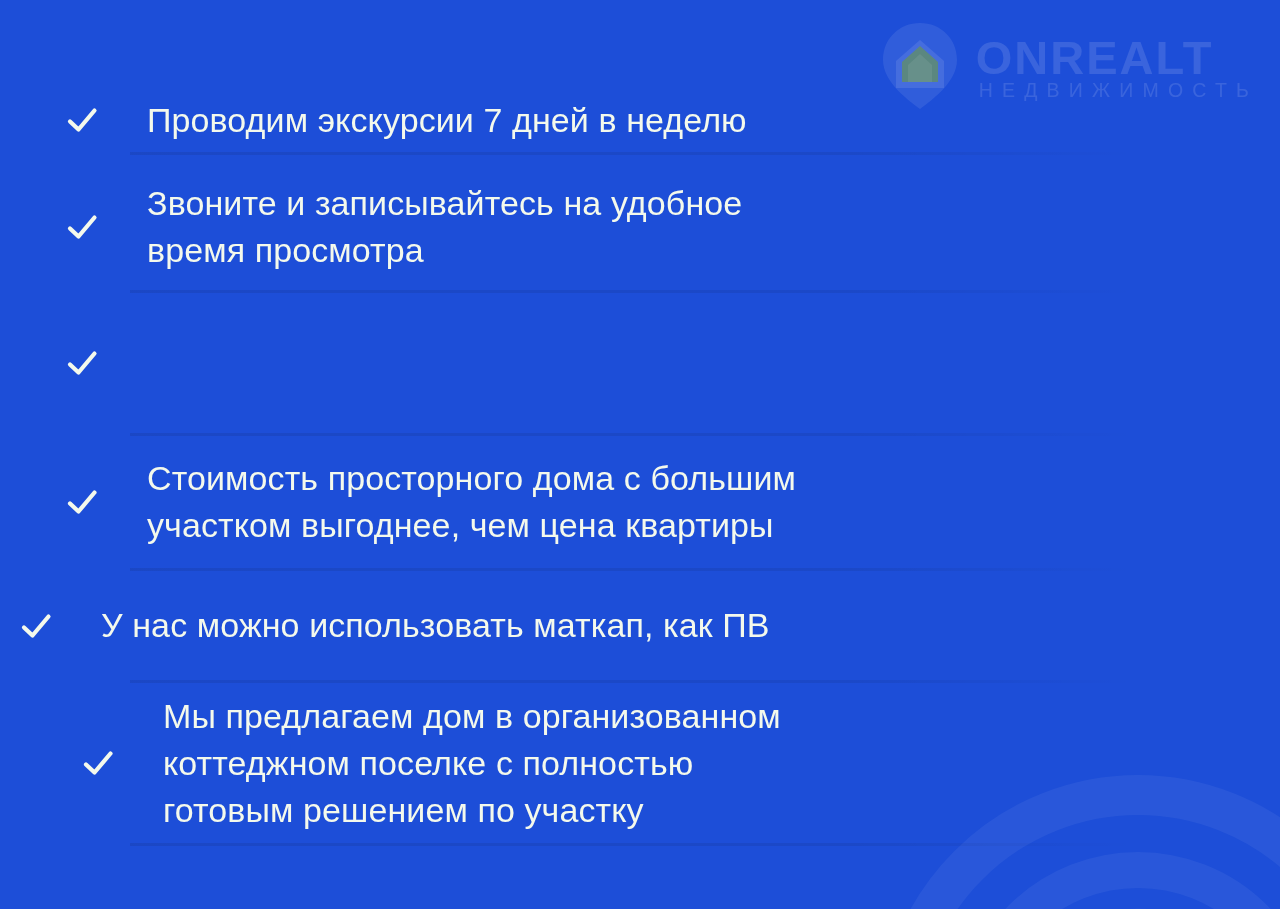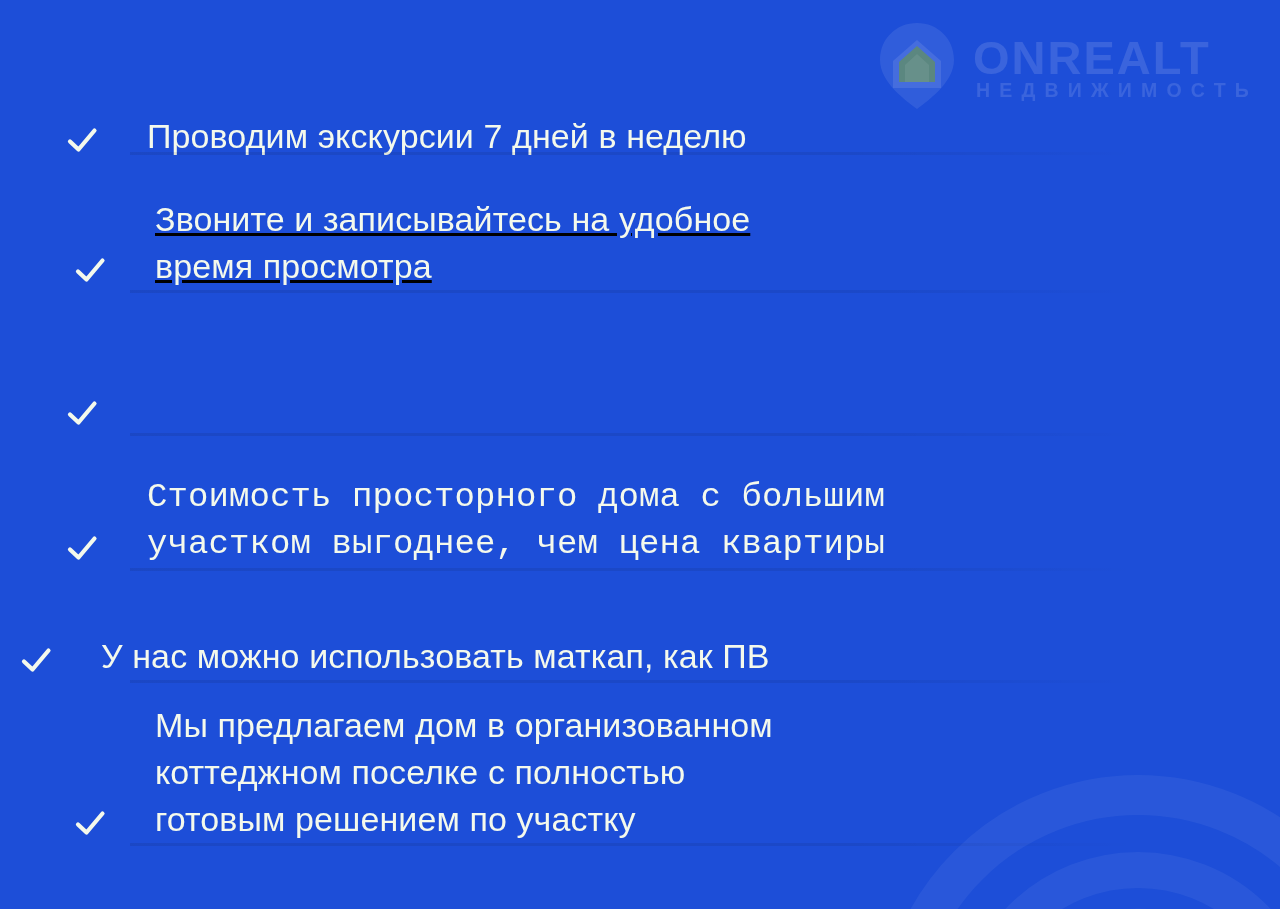--- a/index.html
+++ b/index.html
@@ -55,39 +55,39 @@
   }
   .wm-logo-title {
     font-size: 47px;
     font-weight: bold;
     letter-spacing: 2px;
     line-height: 1;
     color: rgba(255,255,255,0.13);
   }
   .wm-logo-sub {
     font-size: 19.5px;
-    font-weight: bold;
+    font-weight: normal;
     letter-spacing: 9.2px;
     line-height: 1;
     margin-left: 3px;
     color: rgba(255,255,255,0.13);
   }
 
   
   .benefits {
     position: absolute;
     left: 0;
     top: 0;
     width: 1280px;
   }
 
   .benefit-row {
     position: relative;
     display: flex;
-    align-items: flex-end;
+    align-items: center;
     box-sizing: border-box;
     padding-left: 62px;
   }
 
   .check-icon {
     flex: none;
     width: 40px;
     height: 40px;
     margin-right: 45px;
   }
@@ -150,54 +150,54 @@
 
   <div class="benefits">
       <div class="benefit-row" style="position: absolute; left: 0px; top: 80px; height: 80px;">
         <span class="check-icon">
           <svg viewBox="0 0 40 40" aria-hidden="true">
             <path d="M8 21.5 L16.5 29.5 L32.5 10.5" fill="none" stroke="#f4f9ec" stroke-width="4.2" stroke-linecap="round" stroke-linejoin="round"></path>
           </svg>
         </span>
         <span class="benefit-text">Проводим экскурсии 7 дней в неделю</span>
       </div>
-      <div class="benefit-row" style="position: absolute; left: 8px; top: 163px; height: 127px; text-decoration: underline;">
+      <div class="benefit-row" style="position: absolute; left: 0px; top: 163px; height: 127px;">
         <span class="check-icon">
           <svg viewBox="0 0 40 40" aria-hidden="true">
             <path d="M8 21.5 L16.5 29.5 L32.5 10.5" fill="none" stroke="#f4f9ec" stroke-width="4.2" stroke-linecap="round" stroke-linejoin="round"></path>
           </svg>
         </span>
         <span class="benefit-text">Звоните и записывайтесь на удобное
 время просмотра</span>
       </div>
       <div class="benefit-row" style="position: absolute; left: 0px; top: 293px; height: 140px;">
         <span class="check-icon">
           <svg viewBox="0 0 40 40" aria-hidden="true">
             <path d="M8 21.5 L16.5 29.5 L32.5 10.5" fill="none" stroke="#f4f9ec" stroke-width="4.2" stroke-linecap="round" stroke-linejoin="round"></path>
           </svg>
         </span>
       </div>
-      <div class="benefit-row" style="position: absolute; left: 0px; top: 436px; height: 132px; font-family: Liberation Mono, monospace;">
+      <div class="benefit-row" style="position: absolute; left: 0px; top: 436px; height: 132px;">
         <span class="check-icon">
           <svg viewBox="0 0 40 40" aria-hidden="true">
             <path d="M8 21.5 L16.5 29.5 L32.5 10.5" fill="none" stroke="#f4f9ec" stroke-width="4.2" stroke-linecap="round" stroke-linejoin="round"></path>
           </svg>
         </span>
         <span class="benefit-text">Стоимость просторного дома с большим
 участком выгоднее, чем цена квартиры</span>
       </div>
       <div class="benefit-row" style="position: absolute; left: 0px; top: 571px; height: 109px; padding-left: 16px;">
         <span class="check-icon">
           <svg viewBox="0 0 40 40" aria-hidden="true">
             <path d="M8 21.5 L16.5 29.5 L32.5 10.5" fill="none" stroke="#f4f9ec" stroke-width="4.2" stroke-linecap="round" stroke-linejoin="round"></path>
           </svg>
         </span>
         <span class="benefit-text">У нас можно использовать маткап, как ПВ</span>
       </div>
-      <div class="benefit-row" style="position: absolute; left: 8px; top: 683px; height: 160px;">
+      <div class="benefit-row" style="position: absolute; left: 16px; top: 683px; height: 160px;">
         <span class="check-icon">
           <svg viewBox="0 0 40 40" aria-hidden="true">
             <path d="M8 21.5 L16.5 29.5 L32.5 10.5" fill="none" stroke="#f4f9ec" stroke-width="4.2" stroke-linecap="round" stroke-linejoin="round"></path>
           </svg>
         </span>
         <span class="benefit-text">Мы предлагаем дом в организованном
 коттеджном поселке с полностью
 готовым решением по участку</span>
       </div>
       <div class="divider" style="top: 152px;"></div>

